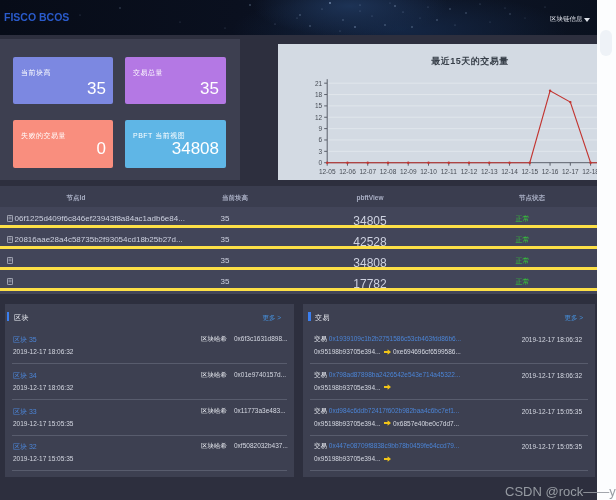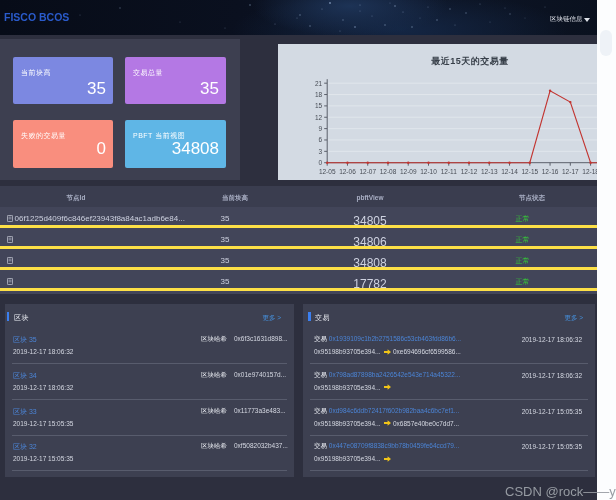--- a/index.html
+++ b/index.html
@@ -219,22 +219,23 @@
       <div class="c2v">35</div>
       <div class="c3v">34805</div>
       <div class="c4v">正常</div>
     </div>
     <div class="trow" style="top:21px">
       <svg class="ficon" width="6" height="7" viewBox="0 0 6 7">
         <rect x="0.4" y="0.4" width="5.2" height="6.2" rx="0.8" fill="none" stroke="#c6cad6" stroke-width="0.8"></rect>
         <line x1="1.5" y1="2.2" x2="4.5" y2="2.2" stroke="#c6cad6" stroke-width="0.6"></line>
         <line x1="1.5" y1="3.8" x2="4.5" y2="3.8" stroke="#c6cad6" stroke-width="0.6"></line>
       </svg>
+      <div class="nid">20816aae28a4c58735b2f93054cd18b25b27d...</div>
       <div class="c2v">35</div>
-      <div class="c3v">34806</div>
+      <div class="c3v">42528</div>
       <div class="c4v">正常</div>
     </div>
     <div class="trow" style="top:42px">
       <svg class="ficon" width="6" height="7" viewBox="0 0 6 7">
         <rect x="0.4" y="0.4" width="5.2" height="6.2" rx="0.8" fill="none" stroke="#c6cad6" stroke-width="0.8"></rect>
         <line x1="1.5" y1="2.2" x2="4.5" y2="2.2" stroke="#c6cad6" stroke-width="0.6"></line>
         <line x1="1.5" y1="3.8" x2="4.5" y2="3.8" stroke="#c6cad6" stroke-width="0.6"></line>
       </svg>
       <div class="c2v">35</div>
       <div class="c3v">34808</div>

